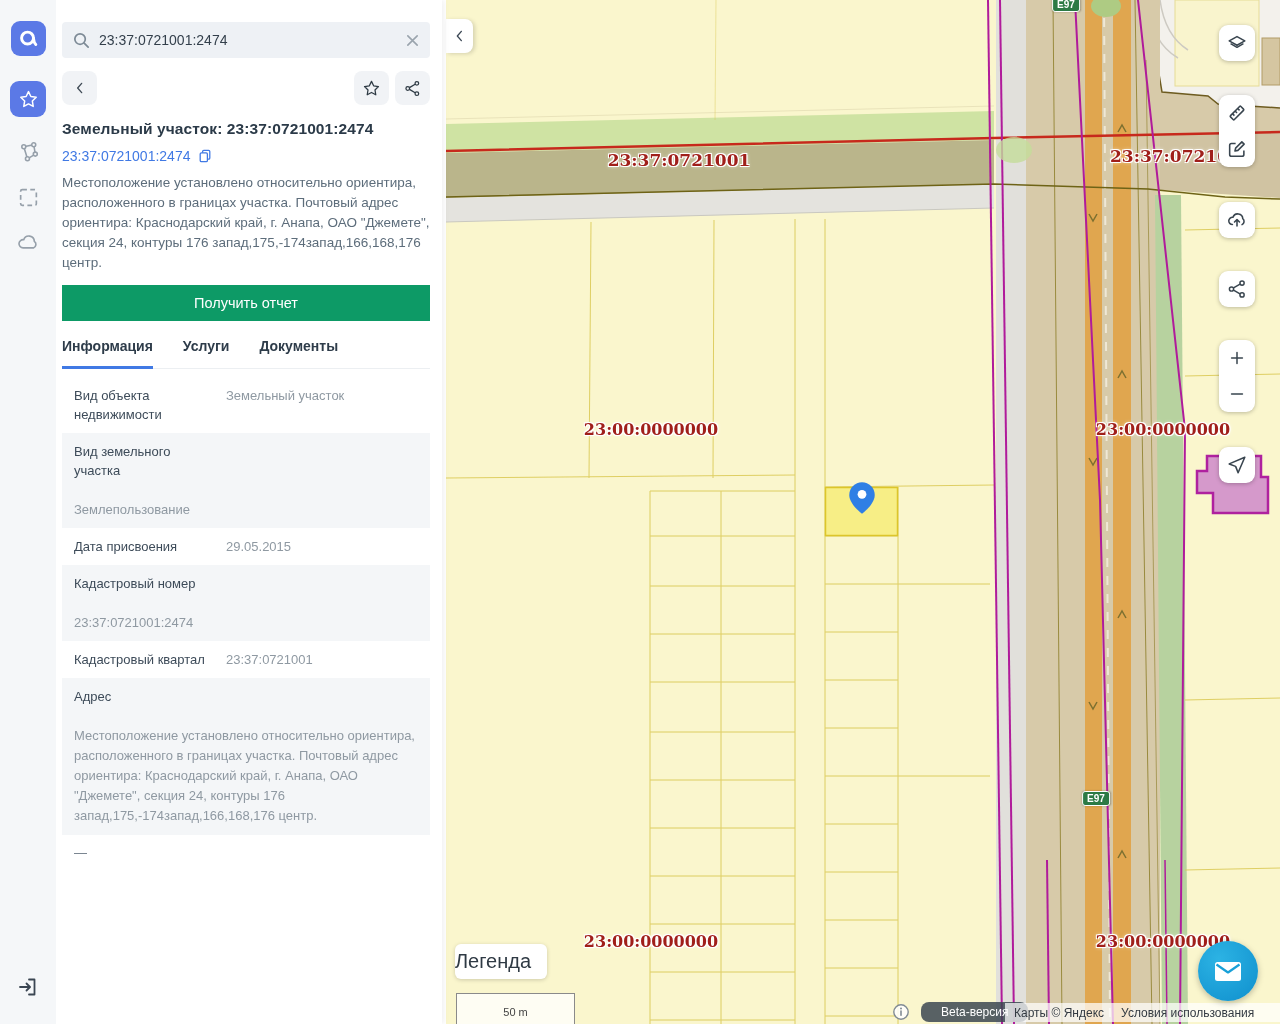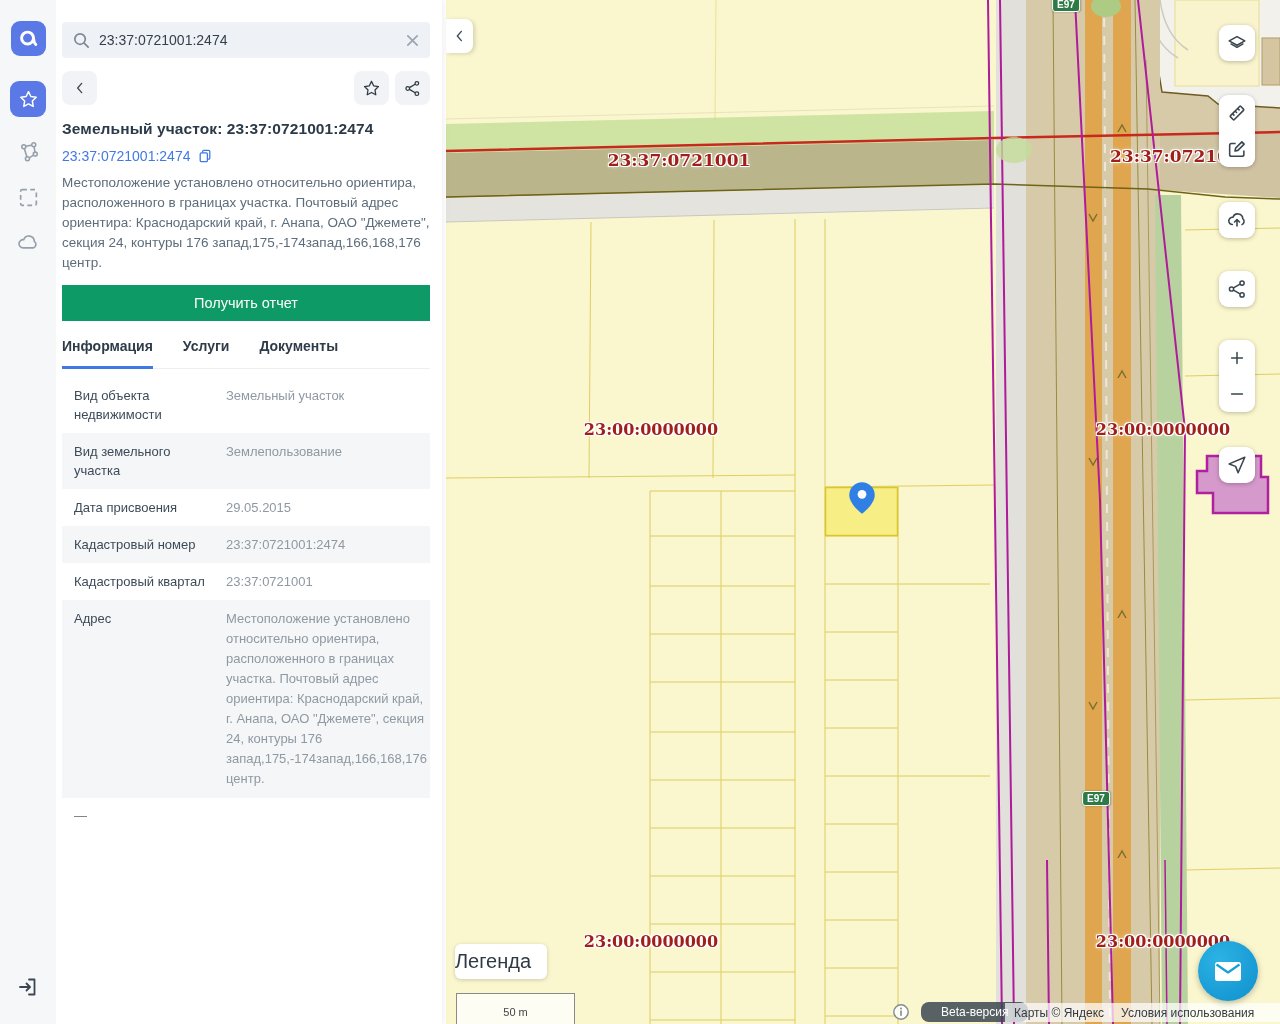--- a/index.html
+++ b/index.html
@@ -31,21 +31,21 @@
   .p-title { margin-top:15px; font-size:15.5px; font-weight:700; color:#2b3a48; letter-spacing:.1px; }
   .p-link { margin-top:10px; display:flex; align-items:center; gap:7px; color:#4079e4; font-size:14px; }
   .p-desc { margin-top:9px; font-size:13.5px; line-height:20px; color:#5d6d7b; }
   .report-btn { margin-top:12px; width:100%; height:36px; background:#0d9a66; border:none; border-radius:0;
                 color:#fff; font-size:14.5px; font-family:"Liberation Sans",sans-serif; }
   .tabs { margin-top:17px; display:flex; gap:30px; border-bottom:1px solid #eceff2;text-align:right; }
   .tab { font-size:14px; font-weight:700; color:#2e3c4a; padding-bottom:12px; border-bottom:3px solid transparent; margin-bottom:-1px; }
   .tab.active { border-bottom-color:#4079e4; }
   .tbl { margin-top:8px; }
   .trow { display:flex; gap:20px; padding:9px 12px; font-size:13px; line-height:19px; }
-  .trow.alt { background:#f4f6f8; }
+  .trow.alt { background:#f4f6f8;flex-direction:column; }
   .trow .lab { width:132px; flex-shrink:0; color:#3d4b59; }
   .trow .val { flex:1; color:#8f99a2; }
   .trow.addr .val { line-height:20px; }
   .tbl-dash { padding:10px 12px; color:#6a7683; font-size:13px; }
 
   
   .map { position:absolute; left:0; top:0; width:1280px; height:1024px; overflow:hidden; }
   .map-svg { position:absolute; left:0; top:0; }
 
   .cad-label { position:absolute; font-family:"DejaVu Serif",serif; font-weight:700; color:#a01f1a; white-space:nowrap;

